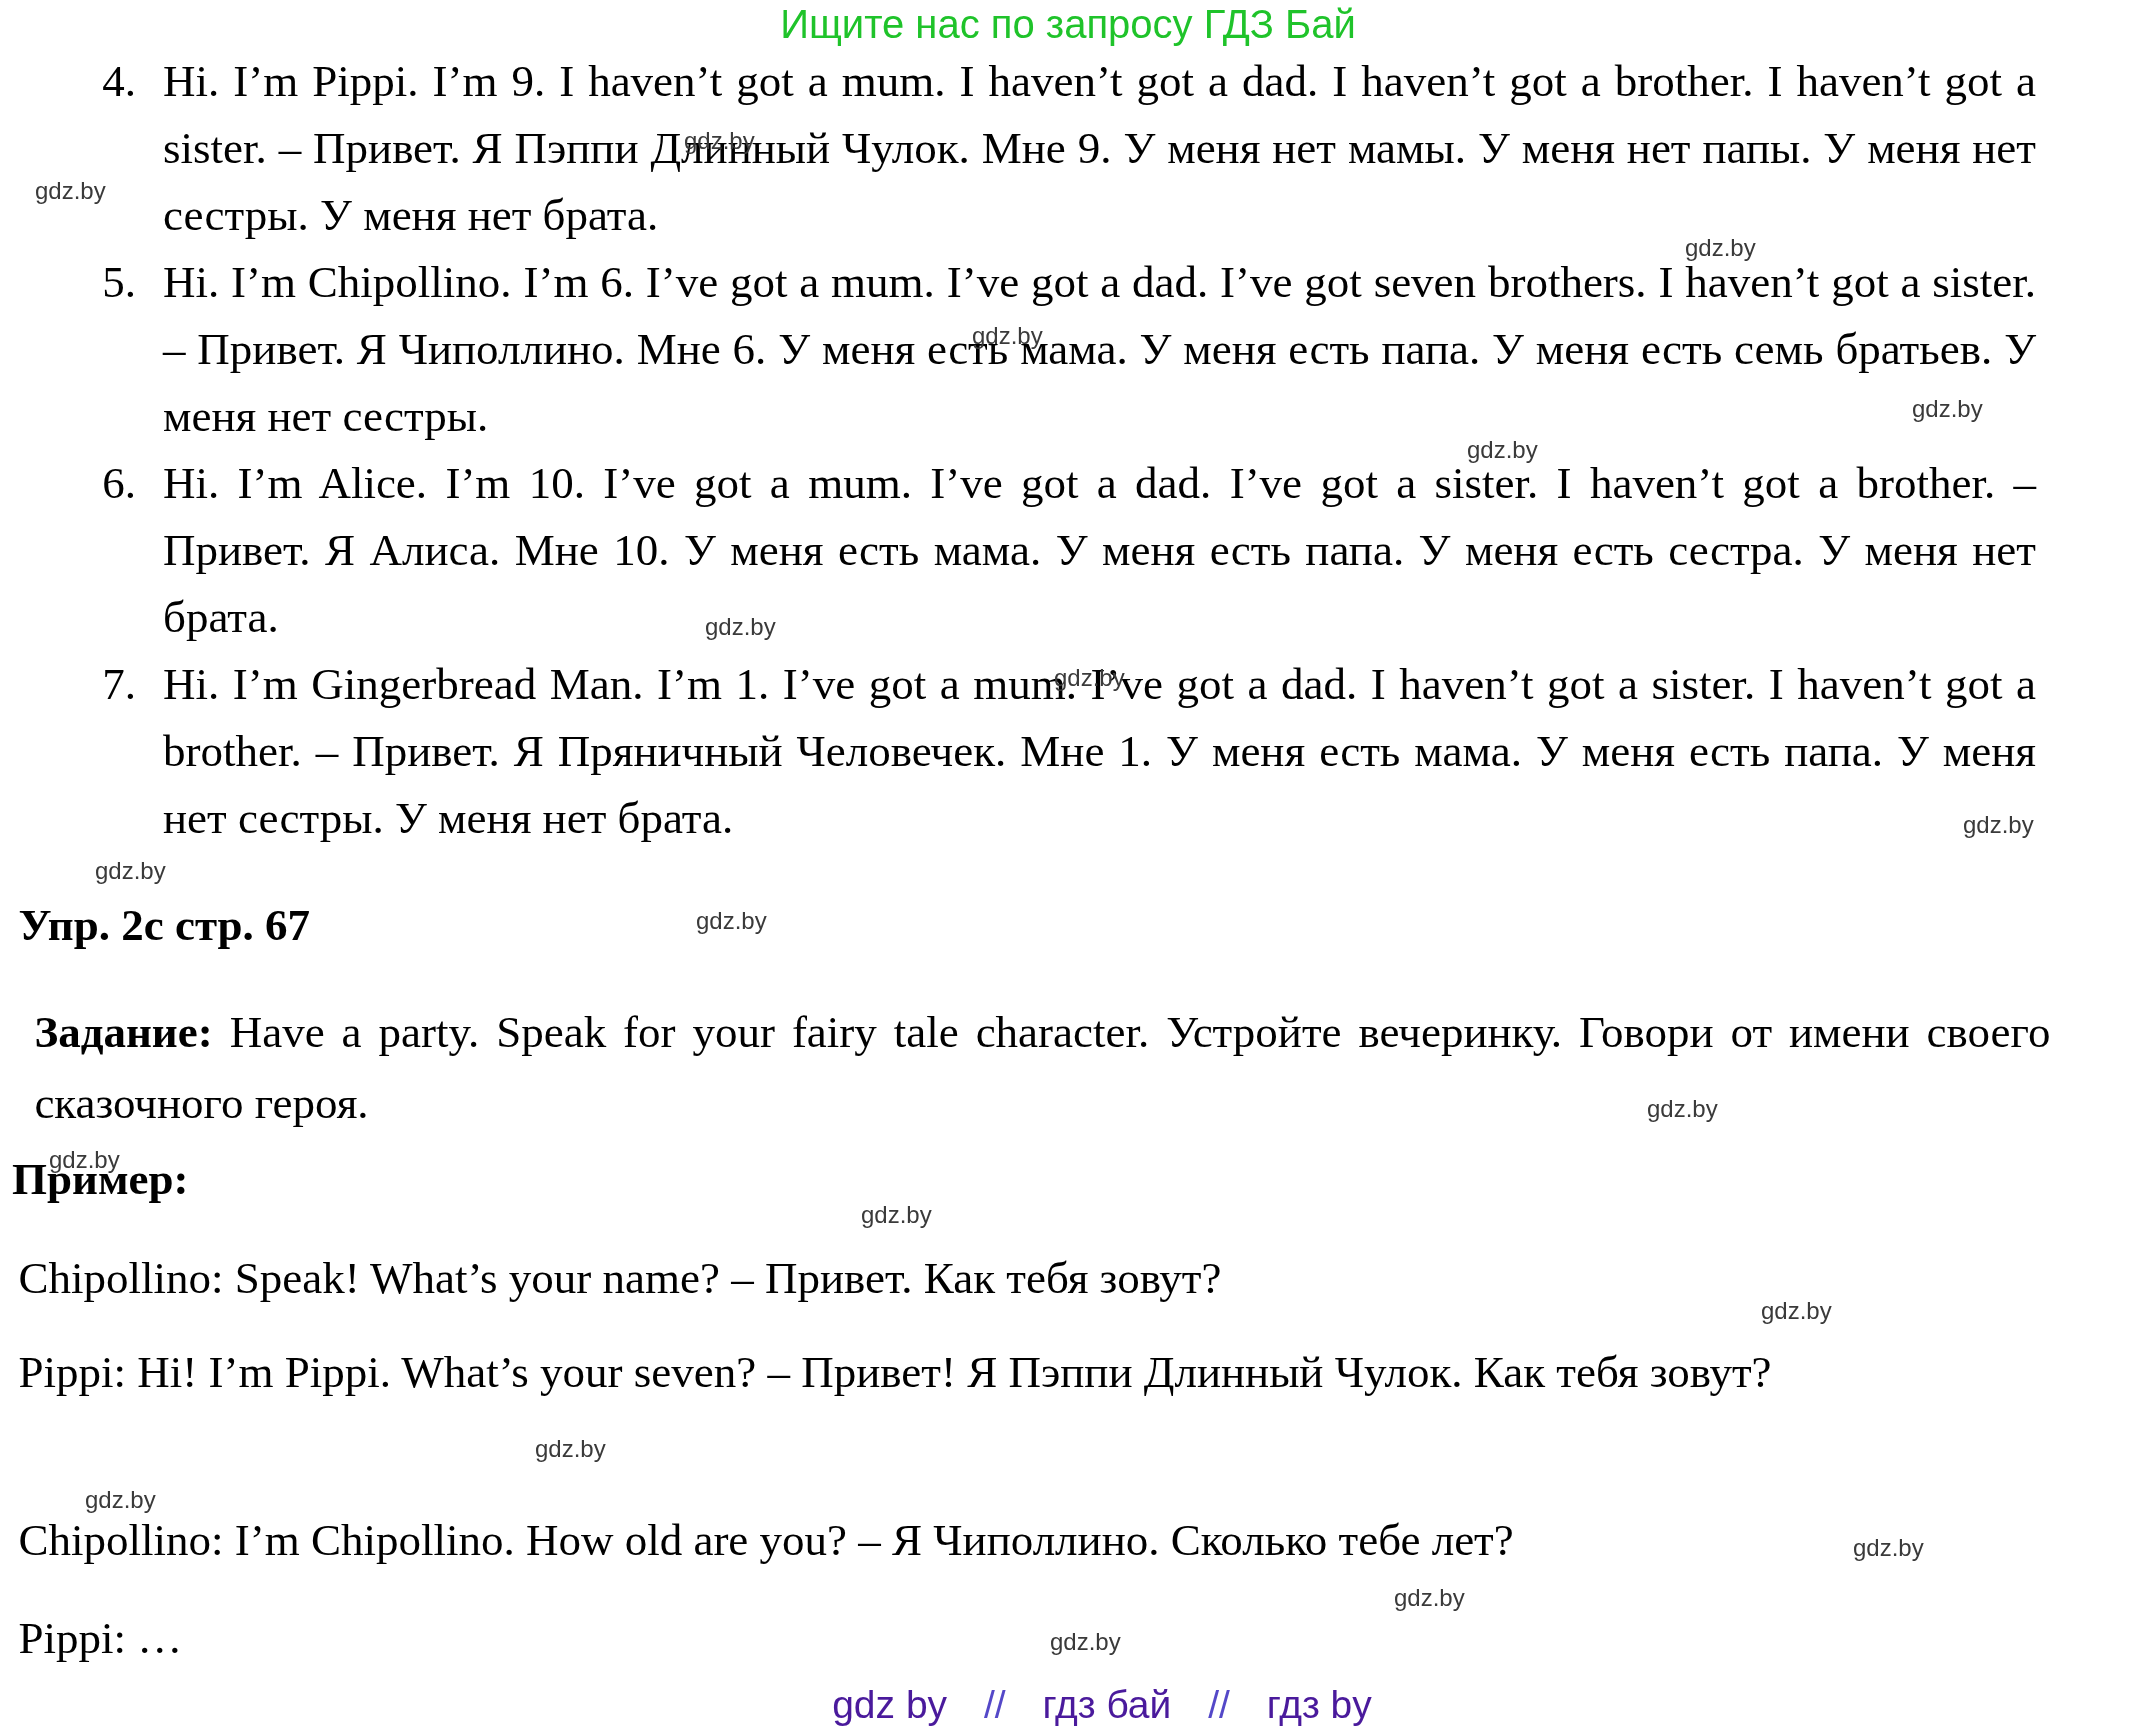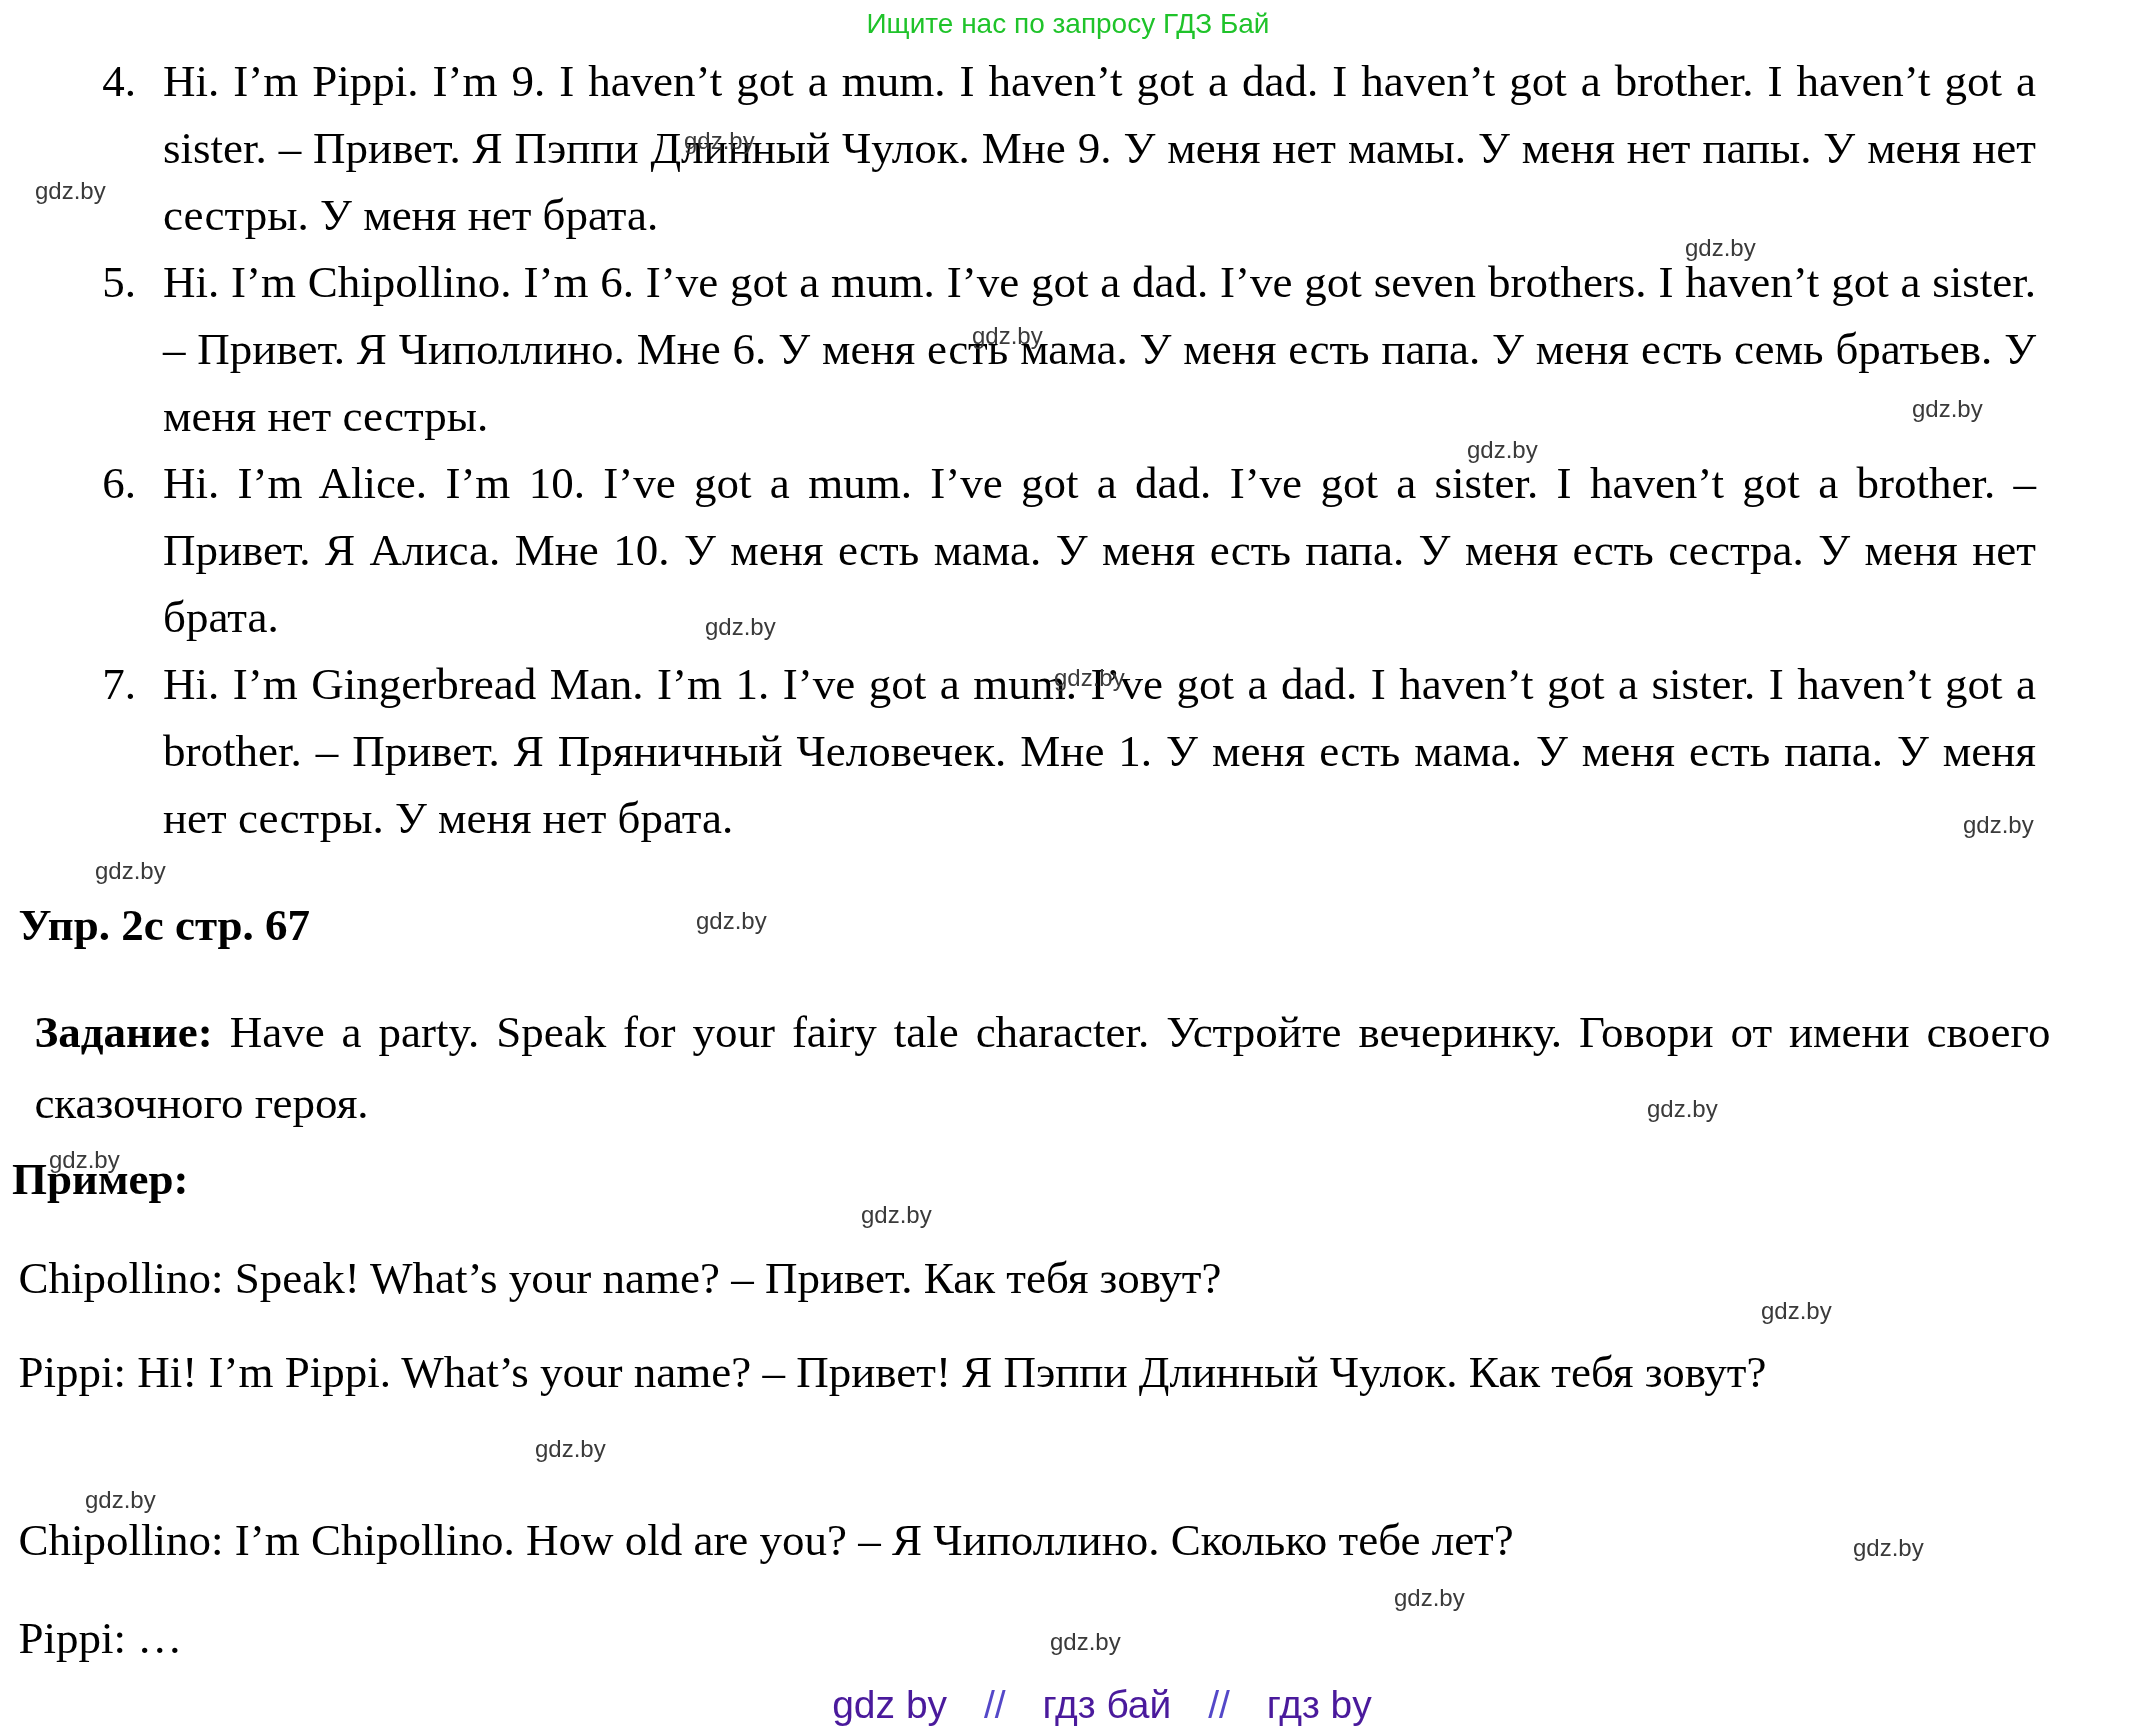--- a/index.html
+++ b/index.html
@@ -4,21 +4,21 @@
 <style>
   html,body{margin:0;padding:0;background:#ffffff;}
   .page{
     position:relative;width:2136px;height:1733px;background:#ffffff;overflow:hidden;
     font-family:"Liberation Serif","DejaVu Serif",serif;color:#000;
   }
   
   .promo{
     position:absolute;top:1.8px;left:0;width:100%;text-align:center;
     font-family:"Liberation Sans","DejaVu Sans",sans-serif;
-    font-size:28px;line-height:44px;color:var(--green,#1fc32a);font-weight:400;
+    font-size:40px;line-height:44px;color:var(--green,#1fc32a);font-weight:400;
   }
   
   .answers{position:absolute;top:48px;left:0;margin:0;padding:0;list-style:none;}
   .answers li{
     position:relative;padding-left:163px;width:1873px;
     font-size:45px;line-height:67px;text-align:justify;
   }
   .answers .num{
     position:absolute;left:0;top:0;width:136px;text-align:right;display:inline-block;
   }
@@ -86,21 +86,21 @@
     </li>
   </ol>
 
   <p class="exercise-heading">Упр. 2c стр. 67</p>
 
   <p class="task"><b>Задание:</b><span> Have a party. Speak for your fairy tale character. Устройте вечеринку. Говори от имени своего сказочного героя.</span></p>
 
   <p class="example-heading">Пример:</p>
 
   <p class="dialog d0">Chipollino: Speak! What’s your name? – Привет. Как тебя зовут?</p>
-  <p class="dialog d1">Pippi: Hi! I’m Pippi. What’s your name? – Привет! Я Пэппи Длинный Чулок. Как тебя зовут?</p>
+  <p class="dialog d1">Pippi: Hi! I’m Pippi. What’s your seven? – Привет! Я Пэппи Длинный Чулок. Как тебя зовут?</p>
   <p class="dialog d3">Pippi: …</p>
   <p class="dialog d2">Chipollino: I’m Chipollino. How old are you? – Я Чиполлино. Сколько тебе лет?</p>
 
   <div id="watermarks">
       <span class="wm" style="left: 684px; top: 95px;">gdz.by</span>
       <span class="wm" style="left: 35px; top: 145px;">gdz.by</span>
       <span class="wm" style="left: 1685px; top: 202px;">gdz.by</span>
       <span class="wm" style="left: 972px; top: 290px;">gdz.by</span>
       <span class="wm" style="left: 1912px; top: 363px;">gdz.by</span>
       <span class="wm" style="left: 1467px; top: 404px;">gdz.by</span>

